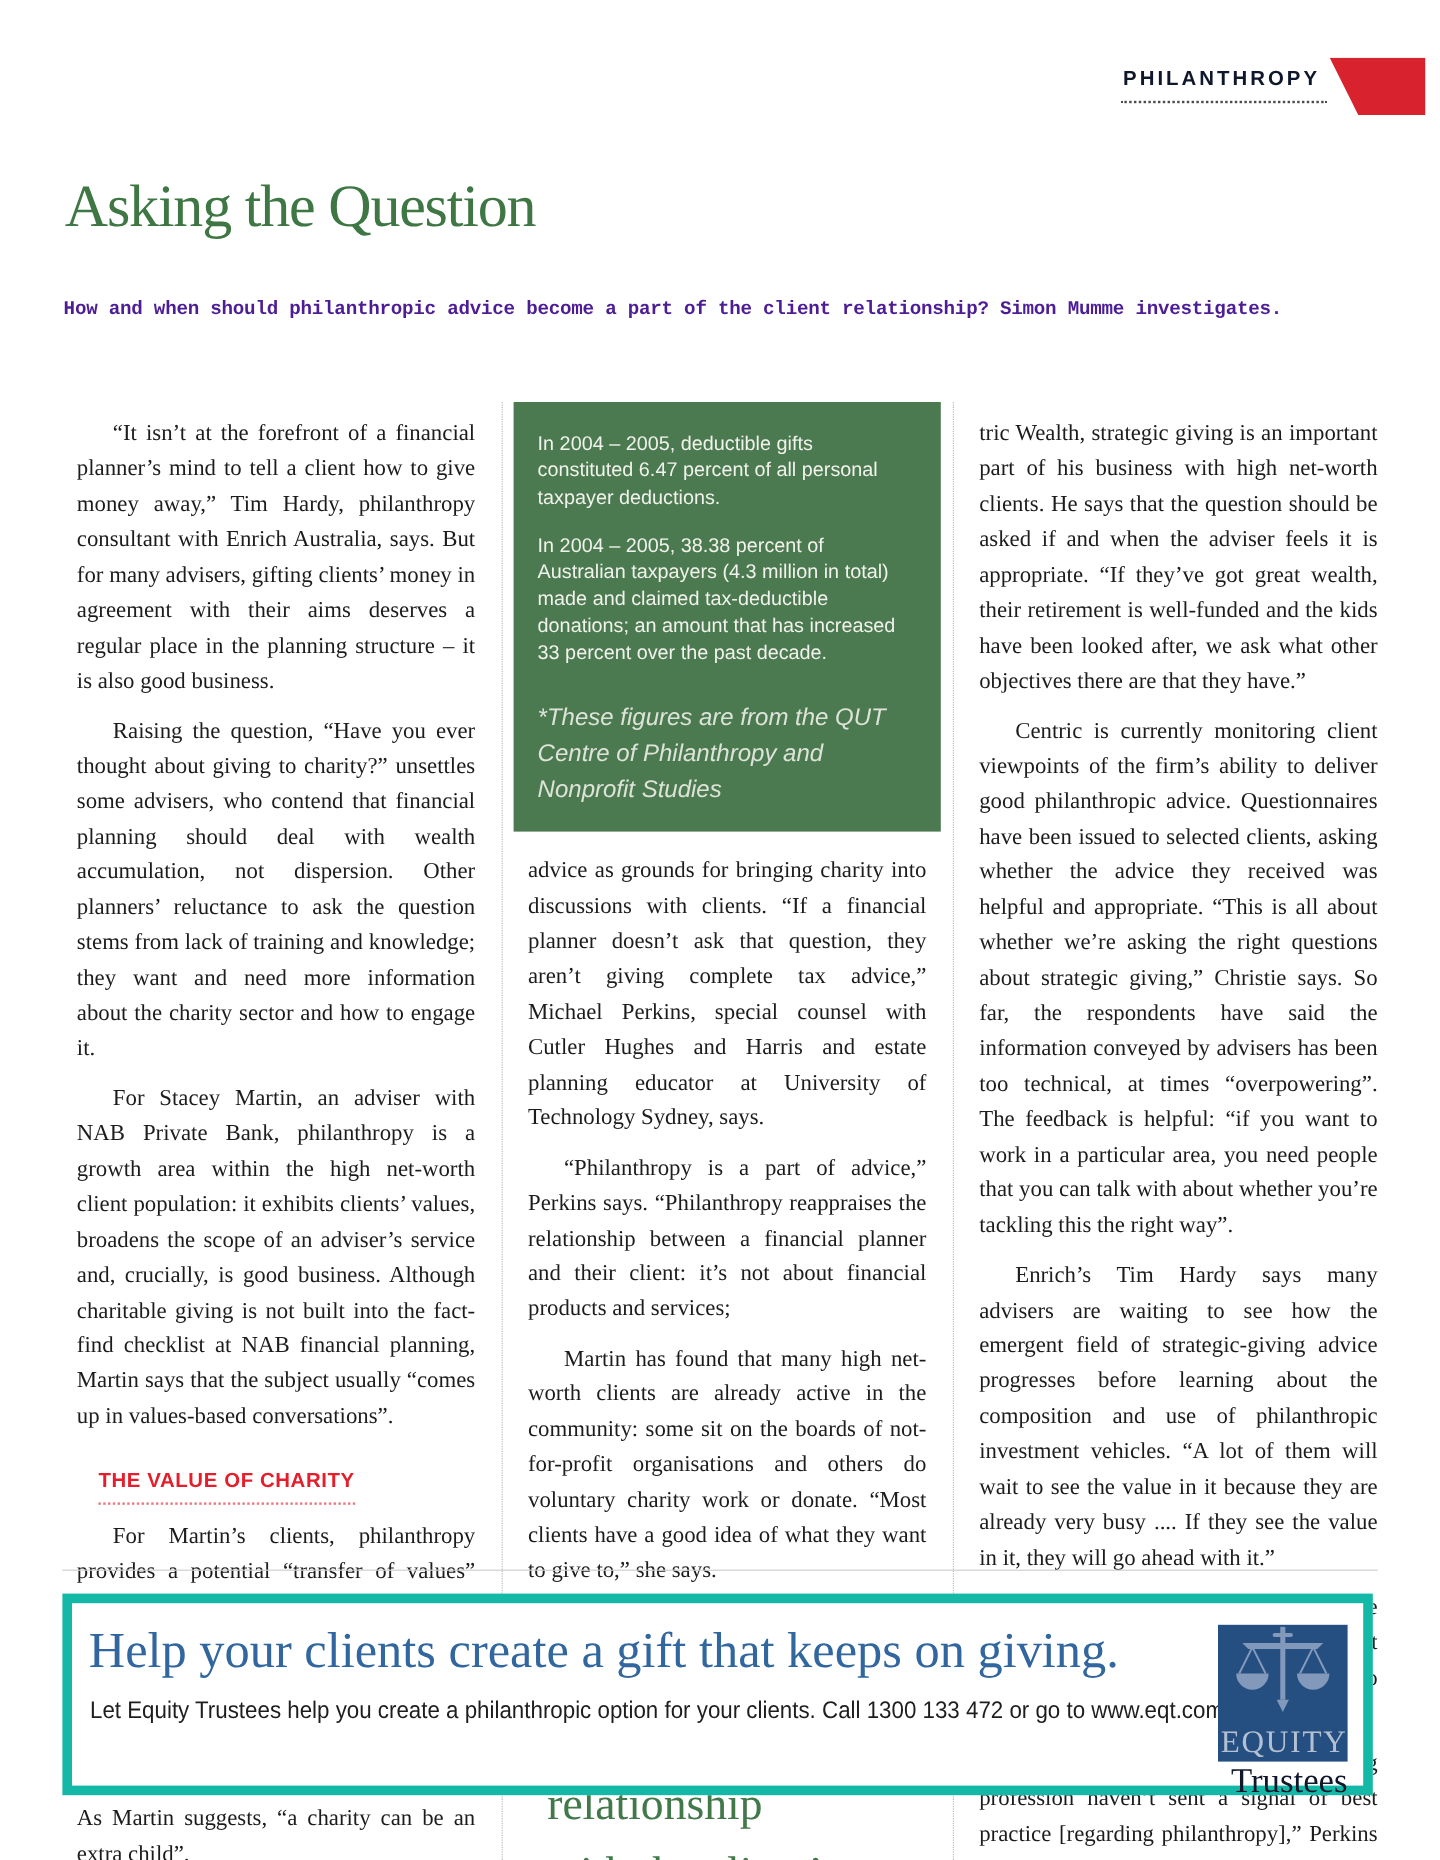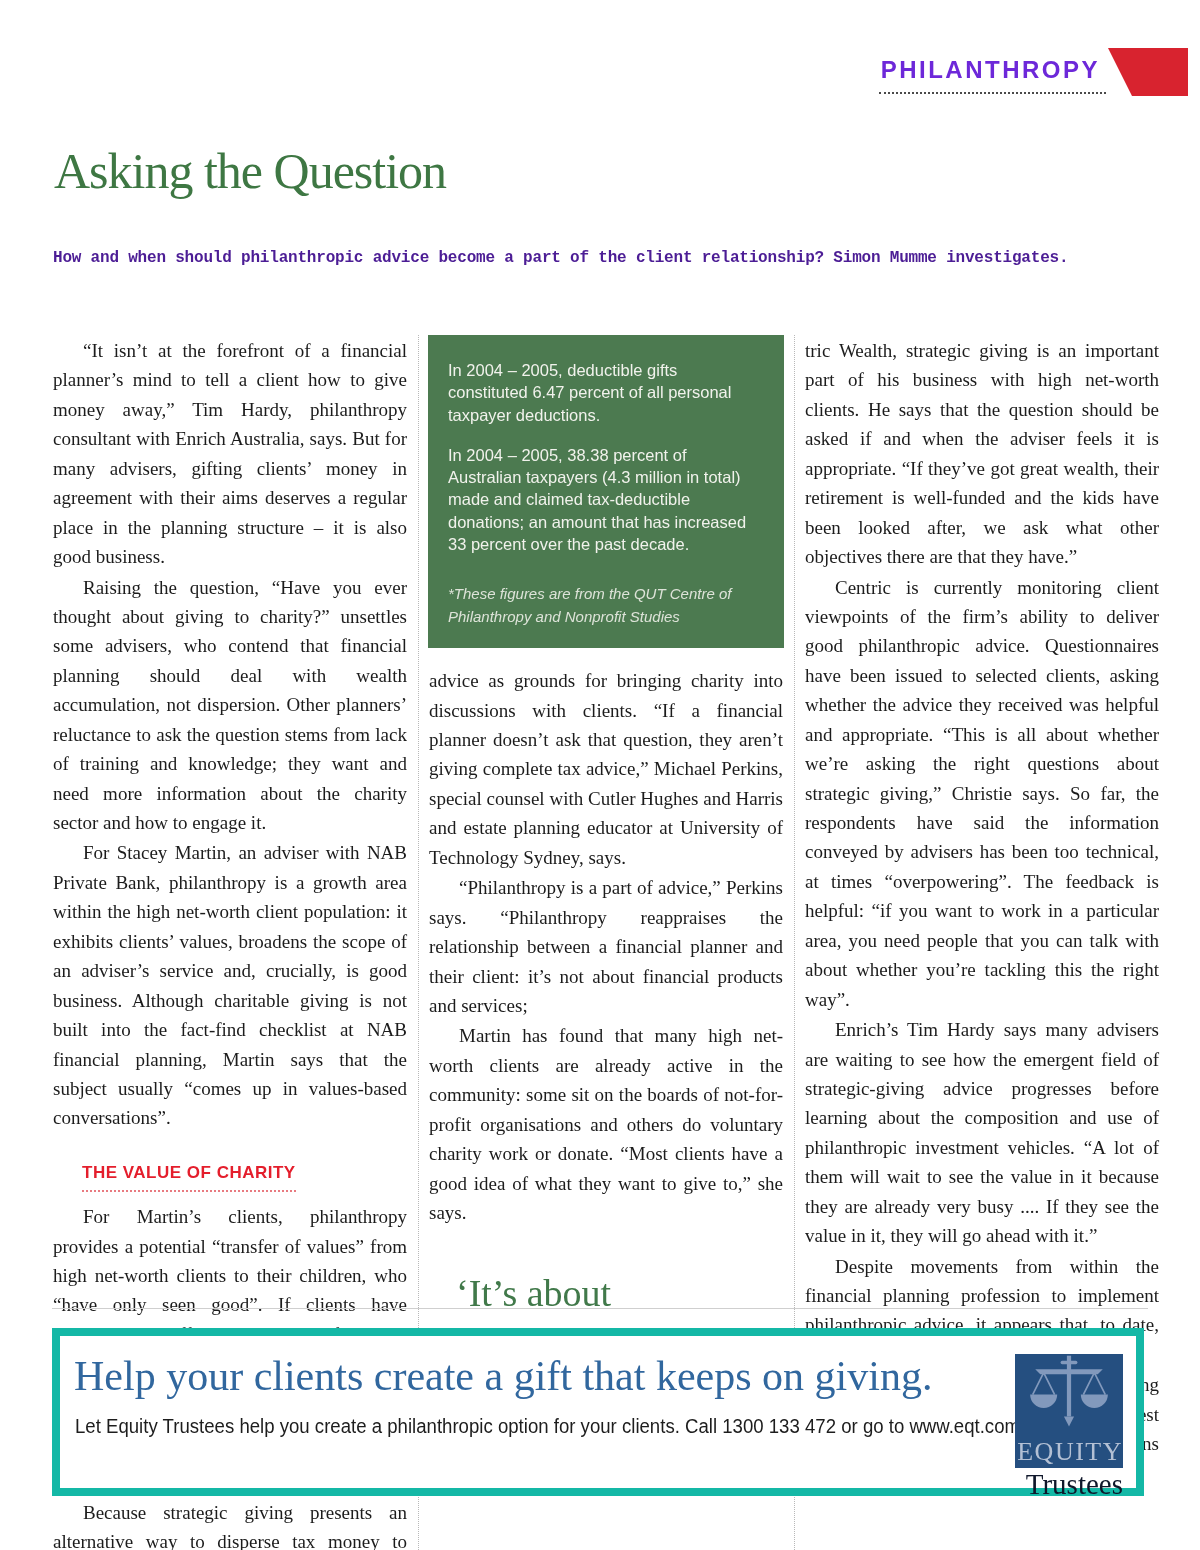--- a/index.html
+++ b/index.html
@@ -4,22 +4,22 @@
 <style>
   html,body { margin:0; padding:0; background:#ffffff; }
   .page {
     position:relative; width:1200px; height:1550px; background:#ffffff;
     font-family:"Liberation Serif", serif; overflow:hidden;
   }
 
   
   .section-tag { position:absolute; top:48px; right:12px; display:flex; align-items:flex-start; }
   .tag-text {
-    font-family:"Liberation Sans", sans-serif; font-weight:bold; font-size:24px;
-    letter-spacing:2.5px; color:#6d28d9; margin-top:8px; padding:0 6px 8px 2px;
+    font-family:"Liberation Sans", sans-serif; font-weight:bold; font-size:17px;
+    letter-spacing:2.5px; color:#0f172a; margin-top:8px; padding:0 6px 8px 2px;
     border-bottom:2px dotted #4a4a4a;
   }
   .tag-flag {
     width:80px; height:48px; background:#d8232f;
     clip-path:polygon(0 0, 100% 0, 100% 100%, 30% 100%);
     margin-left:2px;
   }
 
   
   .title {
@@ -32,38 +32,38 @@
     color:#4c1d95; letter-spacing:-0.2px; white-space:nowrap;
   }
 
   
   .columns { position:absolute; top:335px; left:52px; width:1108px; display:flex; align-items:stretch; }
   .col {
     width:356px; flex:0 0 356px; font-size:19px; line-height:1.55;
     text-align:justify; color:#1c1c1c; box-sizing:content-box;
   }
   .col + .col { margin-left:10px; border-left:1px dotted #b8b8b8; padding-left:9px; }
-  .para { margin:1px; }
+  .para { margin:12px; }
   .ind { text-indent:30px; }
 
   .red-heading { margin:24px 0 10px 30px; text-align:left; text-indent:0; }
   .red-heading span {
     font-family:"Liberation Sans", sans-serif; font-weight:bold; font-size:17px;
     letter-spacing:0.5px; color:#e41e2c; padding-bottom:4px;
     border-bottom:2px dotted #e87a80; display:inline-block;
   }
 
   
   .statbox {
     background:#4c7a50; color:#f1f2ec; font-family:"Liberation Sans", sans-serif;
     font-size:16.5px; line-height:1.35; text-align:left;
     padding:24px 24px 20px 20px; margin-bottom:18px;
   }
   .statbox p { margin:0 0 18px 0; }
-  .statbox .footnote { font-style:italic; font-size:15px; color:#dde3d8; margin:28px 0 0 0; line-height:1.5; }
+  .statbox .footnote { font-style:italic; font-size:20px; color:#dde3d8; margin:28px 0 0 0; line-height:1.5; }
 
   
   .pullquote {
     margin:38px 0 0 28px; text-align:left; color:#41794a;
     font-size:38px; line-height:1.5; font-family:"Liberation Serif", serif;
   }
   .pullquote span { display:block; }
 
   
   .rule { position:absolute; top:1308px; left:52px; width:1096px; height:0; border-top:1px solid #cfcfcf; }

